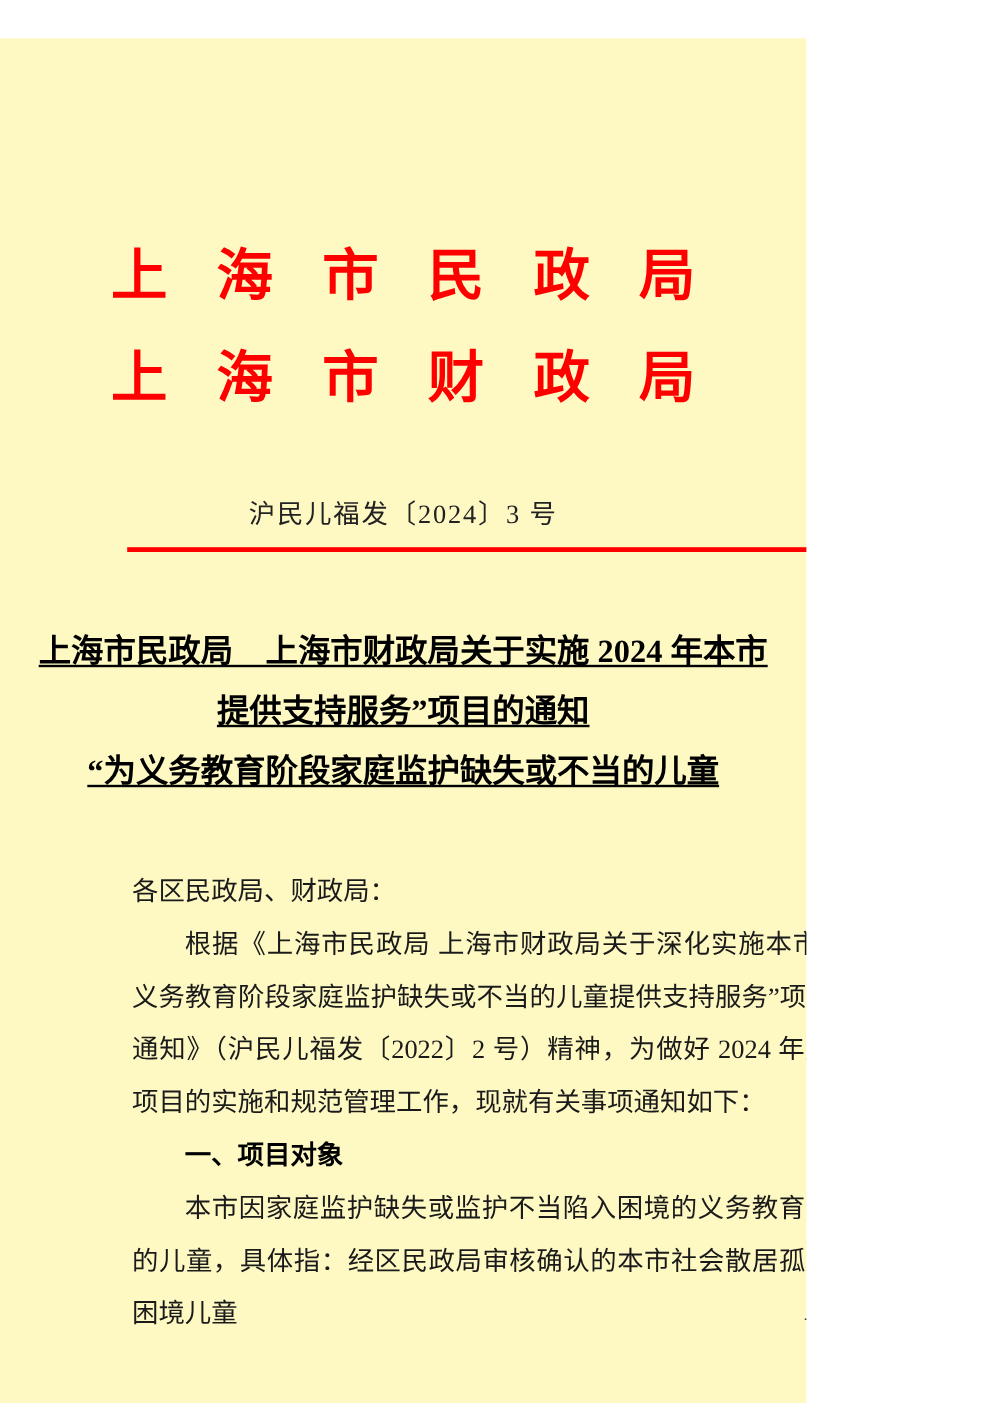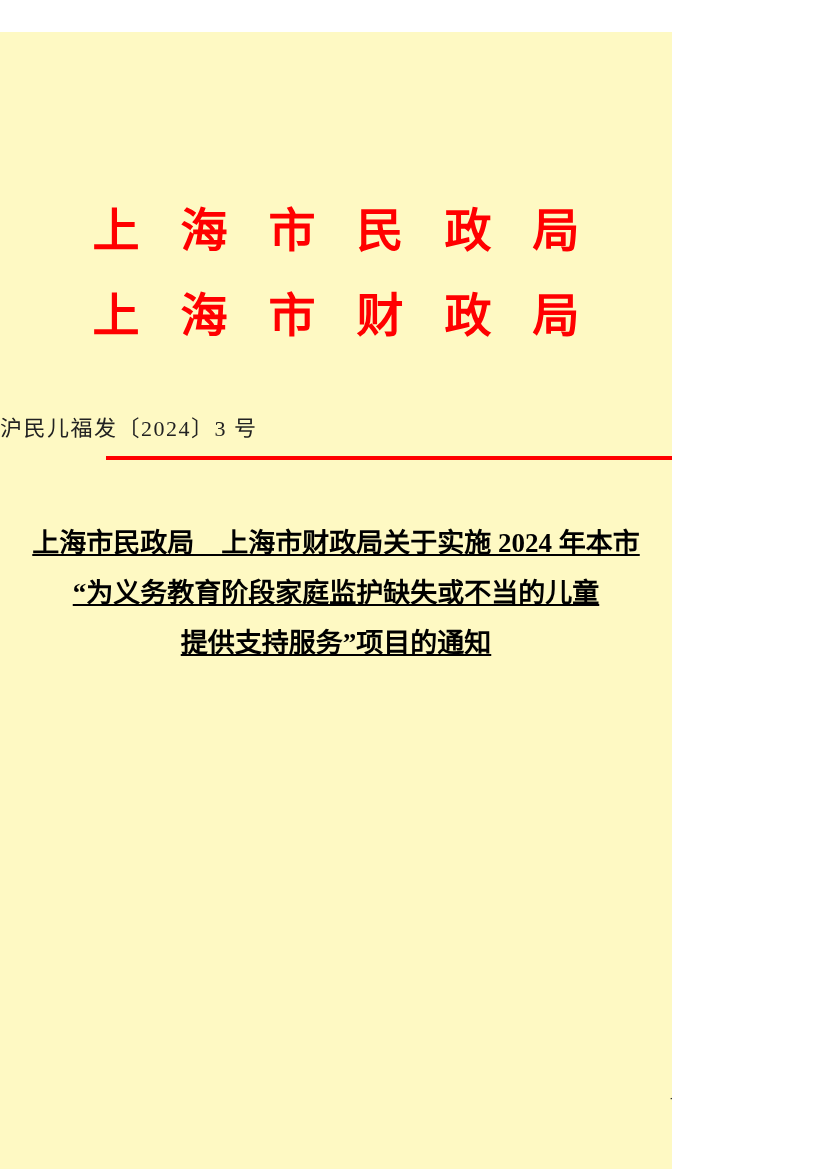--- a/index.html
+++ b/index.html
@@ -38,21 +38,21 @@
   .letterhead-line + .letterhead-line {
     margin-top: 38px;
   }
 
   
   .doc-number {
     position: absolute;
     top: 378px;
     left: 0;
     right: 0;
-    text-align: left;
+    text-align: center;
     font-size: 22px;
     letter-spacing: 1.5px;
     color: #222222;
   }
 
   
   .red-divider {
     position: absolute;
     top: 424px;
     left: 106px;
@@ -123,20 +123,26 @@
     <div class="letterhead-line">上海市民政局</div>
     <div class="letterhead-line">上海市财政局</div>
   </div>
 
   <div class="doc-number">沪民儿福发〔2024〕3 号</div>
 
   <div class="red-divider"></div>
 
   <h1 class="doc-title">
     <div class="title-line">上海市民政局　上海市财政局关于实施 2024 年本市</div>
+    <div class="title-line">提供支持服务”项目的通知</div>
     <div class="title-line">“为义务教育阶段家庭监护缺失或不当的儿童</div>
-    <div class="title-line">提供支持服务”项目的通知</div>
   </h1>
 
+  <div class="doc-body">
+    <p class="salutation">各区民政局、财政局：</p>
+    <p class="para-indent">根据《上海市民政局 上海市财政局关于深化实施本市“为义务教育阶段家庭监护缺失或不当的儿童提供支持服务”项目的通知》（沪民儿福发〔2022〕2 号）精神，为做好 2024 年度该项目的实施和规范管理工作，现就有关事项通知如下：</p>
+    <p class="section-heading">一、项目对象</p>
+    <p class="para-indent">本市因家庭监护缺失或监护不当陷入困境的义务教育阶段的儿童，具体指：经区民政局审核确认的本市社会散居孤儿、困境儿童</p>
+  </div>
 
   <div class="page-footer">- 1 -</div>
 
 </div>
 
 </body></html>

